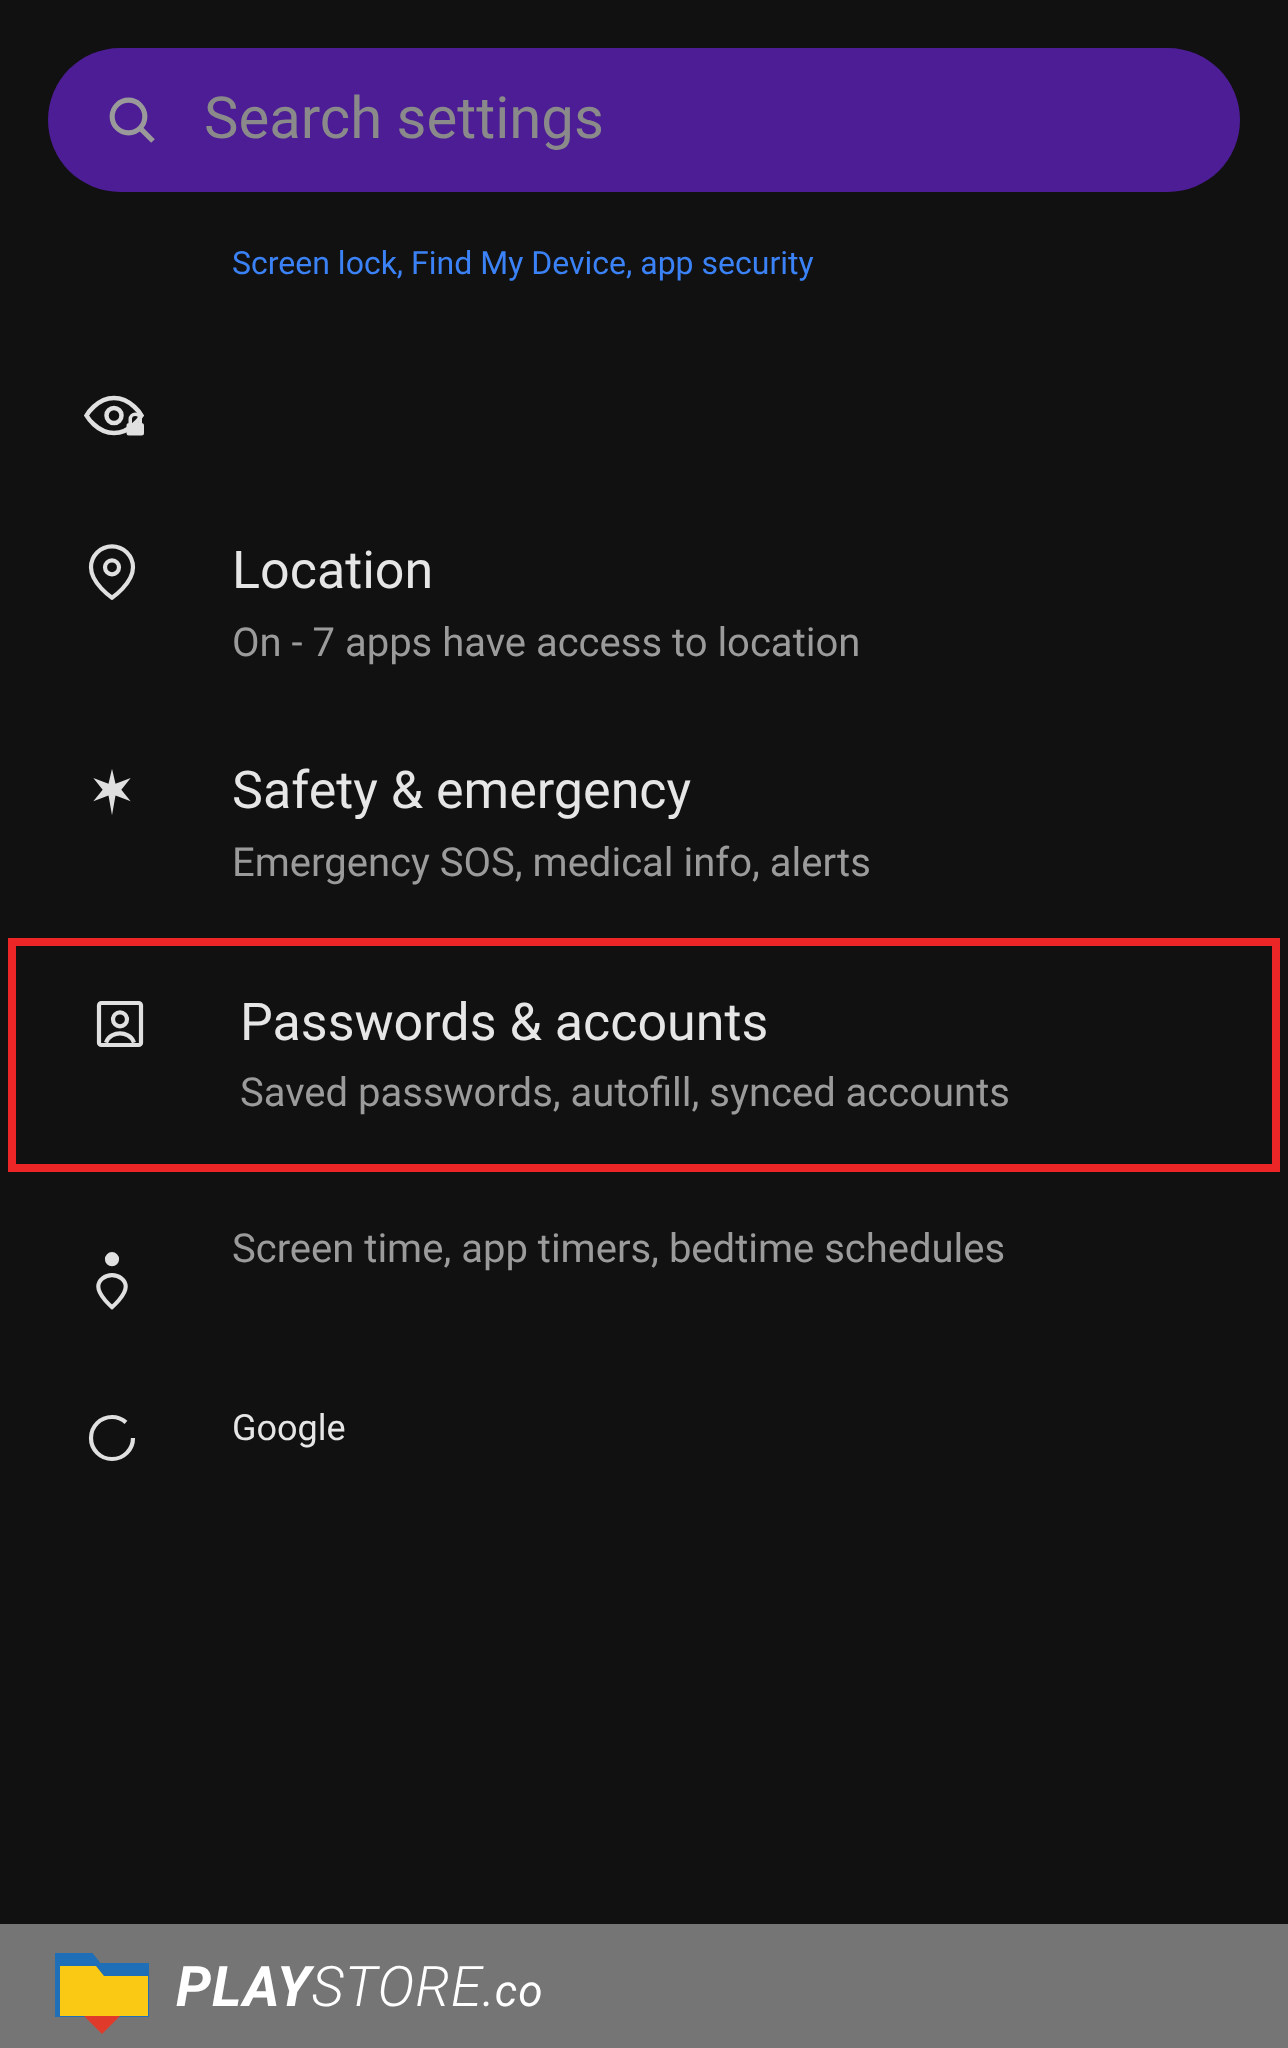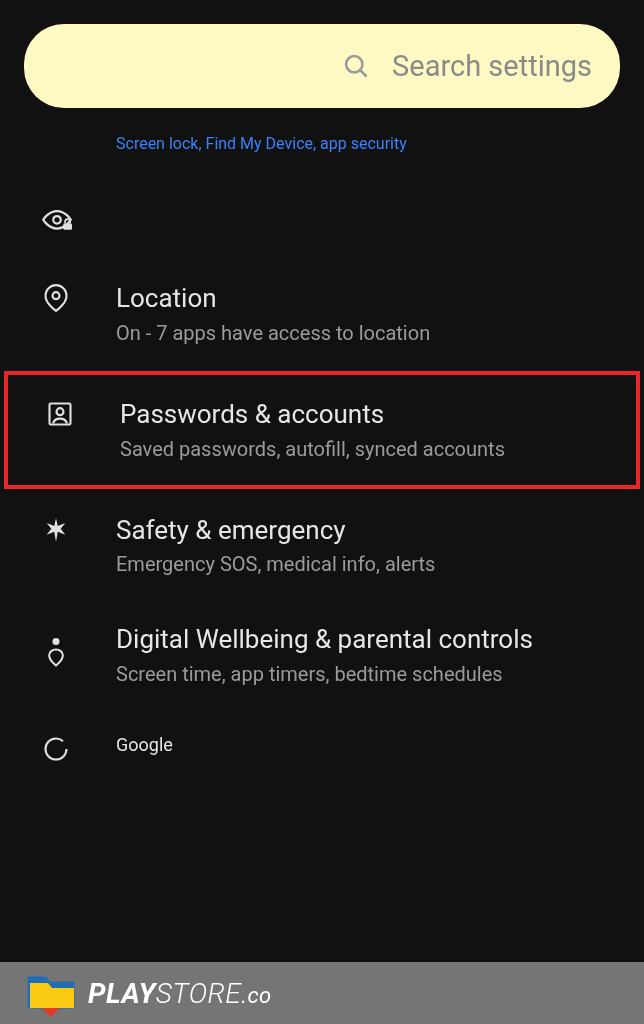--- a/index.html
+++ b/index.html
@@ -7,27 +7,26 @@
       width: 644px;
       height: 1024px;
       background: #111111;
       font-family: 'Roboto', 'Segoe UI', Arial, sans-serif;
       color: #e0e0e0;
       overflow: hidden;
       position: relative;
     }
     .search-bar {
       margin: 24px 24px 12px 24px;
-      background: #fef9c3;
+      background: #4c1d95;
       border-radius: 40px;
-      height: 84px;
+      height: 72px;
       display: flex;
       align-items: center;
       padding: 0 28px;
-      justify-content: flex-end;
     }
     .search-bar svg { flex-shrink: 0; }
     .search-placeholder {
       color: #8a8a8a;
       font-size: 29px;
       margin-left: 22px;
       font-weight: 400;
     }
     .settings-list {
       padding-top: 8px;
@@ -139,55 +138,54 @@
         <path d="M21 10c0 7-9 13-9 13s-9-6-9-13a9 9 0 0 1 18 0z"></path>
           <circle cx="12" cy="10" r="3"></circle>
       </svg>
     </div>
     <div class="text-col">
       <div class="item-title">Location</div>
       <div class="item-subtitle">On - 7 apps have access to location</div>
     </div>
   </div>
 
+  <div class="setting-item">
+    <div class="icon-col">
+      <svg width="28" height="28" viewBox="0 0 24 24" fill="#e0e0e0">
+        <path d="M12 2l1.5 6.5L20 6l-4 5 4 5-6.5-2.5L12 22l-1.5-8.5L4 16l4-5-4-5 6.5 2.5z"></path>
+      </svg>
+    </div>
+    <div class="text-col">
+      <div class="item-title">Safety &amp; emergency</div>
+      <div class="item-subtitle">Emergency SOS, medical info, alerts</div>
+    </div>
+  </div>
+
   <div class="setting-item highlighted">
     <div class="icon-col">
       <svg width="28" height="28" viewBox="0 0 24 24" fill="none" stroke="#e0e0e0" stroke-width="1.8">
         <rect x="3" y="3" width="18" height="18" rx="1"></rect>
           <circle cx="12" cy="10" r="3"></circle>
           <path d="M6 20c1-3 4-4 6-4s5 1 6 4"></path>
       </svg>
     </div>
     <div class="text-col">
       <div class="item-title">Passwords &amp; accounts</div>
       <div class="item-subtitle">Saved passwords, autofill, synced accounts</div>
     </div>
   </div>
 
   <div class="setting-item">
-    <div class="icon-col">
-      <svg width="28" height="28" viewBox="0 0 24 24" fill="#e0e0e0">
-        <path d="M12 2l1.5 6.5L20 6l-4 5 4 5-6.5-2.5L12 22l-1.5-8.5L4 16l4-5-4-5 6.5 2.5z"></path>
-      </svg>
-    </div>
-    <div class="text-col">
-      <div class="item-title">Safety &amp; emergency</div>
-      <div class="item-subtitle">Emergency SOS, medical info, alerts</div>
-    </div>
-  </div>
-
-  <div class="setting-item">
     <div class="icon-col" style="padding-top:14px;">
       <svg width="28" height="32" viewBox="0 0 24 28" fill="none" stroke="#e0e0e0" stroke-width="1.8">
         <circle cx="12" cy="4" r="2.2" fill="#e0e0e0"></circle>
         <path d="M12 11c-3 0-6 2-6 5 0 4 6 9 6 9s6-5 6-9c0-3-3-5-6-5z"></path>
       </svg>
     </div>
     <div class="text-col">
-      <div class="item-title">Digital Wellbeing &amp; parental controls</div>
       <div class="item-subtitle">Screen time, app timers, bedtime schedules</div>
     </div>
   </div>
 
   <div class="partial-bottom">
     <div class="icon-col">
       <svg width="28" height="28" viewBox="0 0 24 24" fill="none" stroke="#e0e0e0" stroke-width="1.8">
         <path d="M21 12c0 5-4 9-9 9s-9-4-9-9 4-9 9-9c2.3 0 4.4.9 6 2.3"></path>
       </svg>
     </div>

